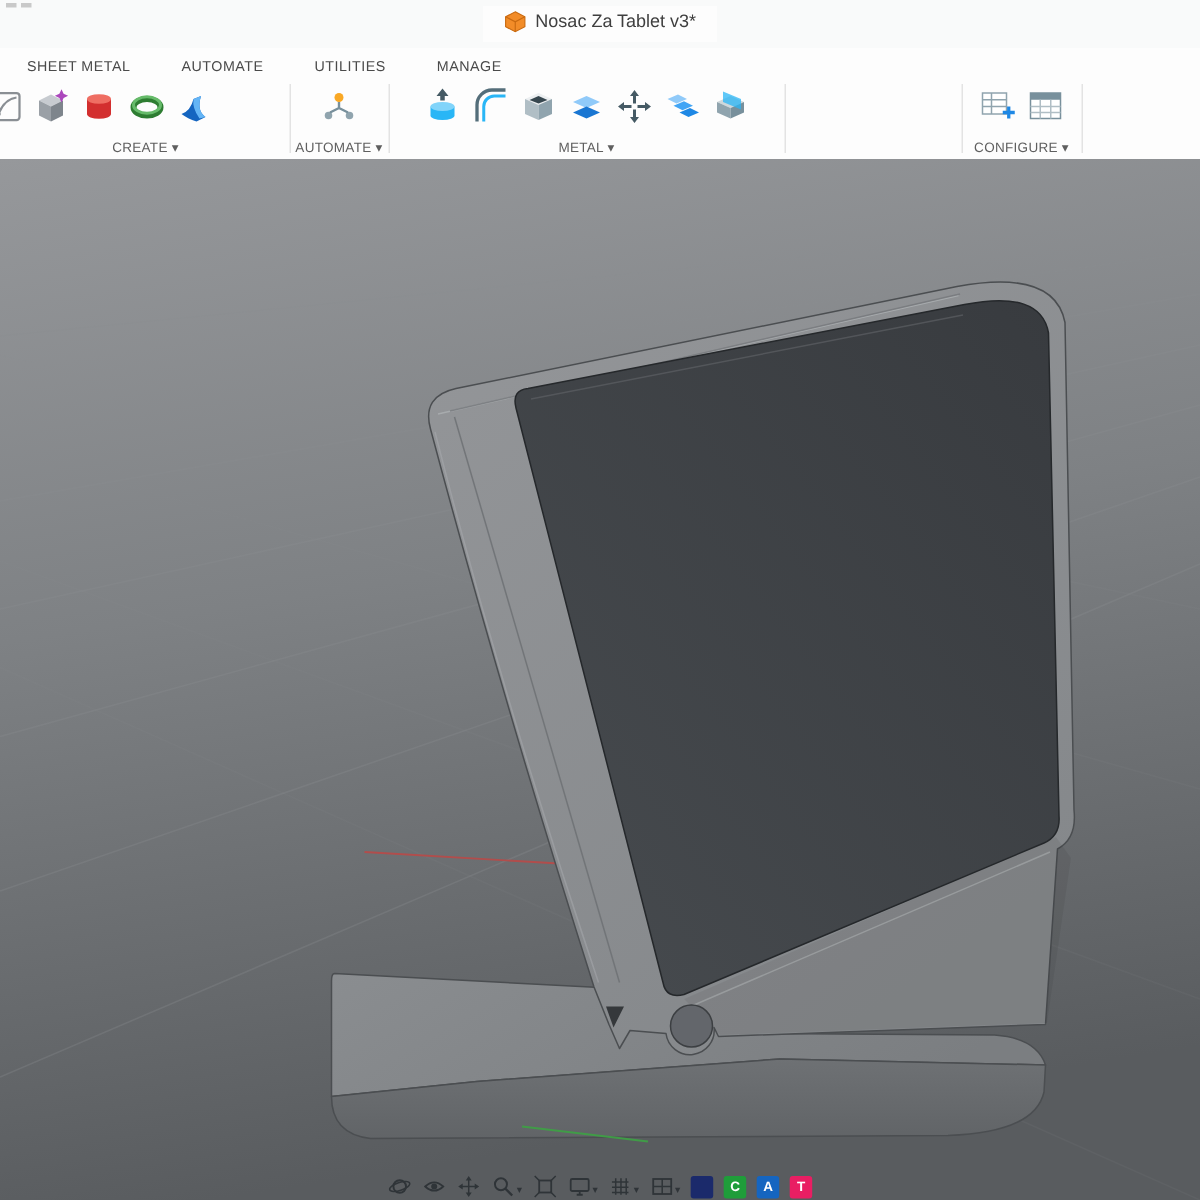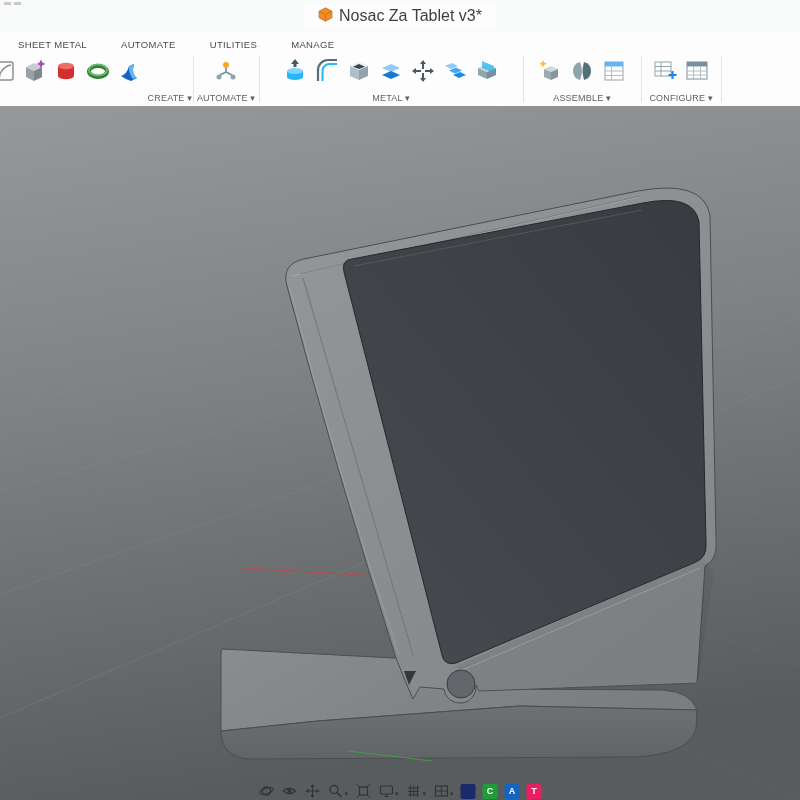--- a/index.html
+++ b/index.html
@@ -2,39 +2,39 @@
 <html style="--c-bg-top: #96989b; --c-bg-mid: #7e8184; --c-bg-bottom: #595c5f; --c-support-light: #949699; --c-support-dark: #85888b; --c-screen-dark: #383b3f; --c-screen-light: #474b4f; --c-base-top-light: #8a8d90; --c-base-top-dark: #7b7e81; --c-base-front-light: #6e7174; --c-base-front-dark: #616467; --c-edge: #4b4e51; --c-highlight: #adb0b3; --c-axis-x: #b94a48; --c-axis-z: #3f9f46; --c-grid: #8b8e91;"><head>
 <meta charset="utf-8">
 <style>
   html,body{margin:0;padding:0;}
   .app{position:relative;width:800px;height:800px;overflow:hidden;background:#fff;
        font-family:"Liberation Sans",sans-serif;-webkit-font-smoothing:antialiased;}
 
   
   .topbar{position:absolute;left:0;top:0;width:800px;height:32px;background:#f9fafa;
           display:flex;align-items:center;justify-content:center;border-bottom:1px solid #ededed;}
-  .doc-tab{display:flex;gap:6px;font-size:16px;color:#3f3f3f;
+  .doc-tab{display:flex;gap:6px;font-size:12px;color:#3f3f3f;
            padding:3px 14px;background:#fdfdfd;}
   .frag{position:absolute;left:4px;top:2px;display:flex;gap:3px;}
   .frag i{display:block;width:7px;height:3px;background:#c9c9c9;}
 
   
   .ribbon{position:absolute;left:0;top:32px;width:800px;height:74px;background:#fdfdfd;
           border-bottom:6px solid #0f172a;}
   .rtabs{display:flex;gap:34px;padding:4px 0 0 18px;height:16px;align-items:center;}
   .rtab{font-size:9.5px;letter-spacing:.35px;color:#4a4a4a;cursor:default;white-space:nowrap;}
   .rgroups{position:relative;height:54px;}
   .rgroup{position:absolute;top:0;height:52px;}
   .gicons{display:flex;align-items:center;gap:4px;height:36px;padding-top:1px;}
   .gicons.center{justify-content:center;}
   .ribbon-icon{width:28px;height:30px;display:flex;align-items:center;justify-content:center;
                border-radius:2px;}
   .glabel{position:absolute;left:0;right:0;bottom:1px;text-align:center;font-size:9px;
           color:#5f5f5f;letter-spacing:.2px;white-space:nowrap;}
-  .glabel.left{text-align:right;padding-left:2px;}
+  .glabel.left{text-align:center;padding-left:2px;}
   .gdivider{position:absolute;top:4px;bottom:4px;width:1px;background:#e3e3e3;}
 
   
   .viewport{position:absolute;left:0;top:106px;width:800px;height:694px;}
   .scene{position:absolute;left:0;top:0;}
 
   
   .navbar{position:absolute;left:50%;bottom:1px;transform:translateX(-50%);
           display:flex;align-items:center;gap:7px;z-index:5;}
   .nav-tool{display:flex;align-items:flex-end;gap:1px;}
@@ -166,46 +166,20 @@
             <div class="ribbon-icon">
               <svg width="26" height="26" viewBox="0 0 26 26">
                 <path d="M4 10 L13 6 L22 10 L13 14 Z" fill="#cfd8dc"></path>
                 <path d="M4 10 L13 14 V21 L4 17 Z" fill="#90a4ae"></path>
                 <path d="M22 10 L13 14 V21 L22 17 Z" fill="#78909c"></path>
                 <path d="M8 3 L20 8 V15 L8 10 Z" fill="#29b6f6" opacity="0.75"></path>
               </svg>
             </div>
           </div>
           <div class="glabel">METAL ▾</div>
-        </div>
-        <div class="rgroup" style="left: 524px; width: 116px;">
-          <div class="gicons center">
-            <div class="ribbon-icon">
-              <svg width="26" height="26" viewBox="0 0 26 26">
-                <path d="M7 11 L14 8 L21 11 L14 14 Z" fill="#cfd8dc"></path>
-                <path d="M7 11 L14 14 V22 L7 19 Z" fill="#9eaab2"></path>
-                <path d="M21 11 L14 14 V22 L21 19 Z" fill="#8795a1"></path>
-                <path d="M6 2 l1.2 2.6 2.6 1.2 -2.6 1.2 L6 9.6 4.8 7 2.2 5.8 4.8 4.6 Z" fill="#fbc02d"></path>
-              </svg>
-            </div>
-            <div class="ribbon-icon">
-              <svg width="26" height="26" viewBox="0 0 26 26">
-                <path d="M11 4 Q4 6 4 13 Q4 20 11 22 Q13 16 13 13 Q13 10 11 4 Z" fill="#90a4ae"></path>
-                <path d="M15 4 Q22 6 22 13 Q22 20 15 22 Q13.5 16 13.5 13 Q13.5 10 15 4 Z" fill="#546e7a"></path>
-              </svg>
-            </div>
-            <div class="ribbon-icon">
-              <svg width="26" height="26" viewBox="0 0 26 26">
-                <rect x="4" y="4" width="18" height="18" fill="#ffffff" stroke="#90a4ae"></rect>
-                <rect x="4" y="4" width="18" height="4.5" fill="#64b5f6"></rect>
-                <path d="M4 13 H22 M4 17.5 H22 M10.5 8.5 V22" stroke="#b0bec5" fill="none"></path>
-              </svg>
-            </div>
-          </div>
-          <div class="glabel">ASSEMBLE ▾</div>
         </div>
         <div class="rgroup" style="left: 642px; width: 78px;">
           <div class="gicons center">
             <div class="ribbon-icon">
               <svg width="26" height="26" viewBox="0 0 26 26">
                 <rect x="3" y="4" width="16" height="14" fill="#ffffff" stroke="#90a4ae"></rect>
                 <path d="M3 8.5 H19 M3 13 H19 M9 4 V18" stroke="#90a4ae" fill="none"></path>
                 <path d="M20.5 13 V21 M16.5 17 H24.5" stroke="#1e88e5" stroke-width="2.2" fill="none"></path>
               </svg>
             </div>

